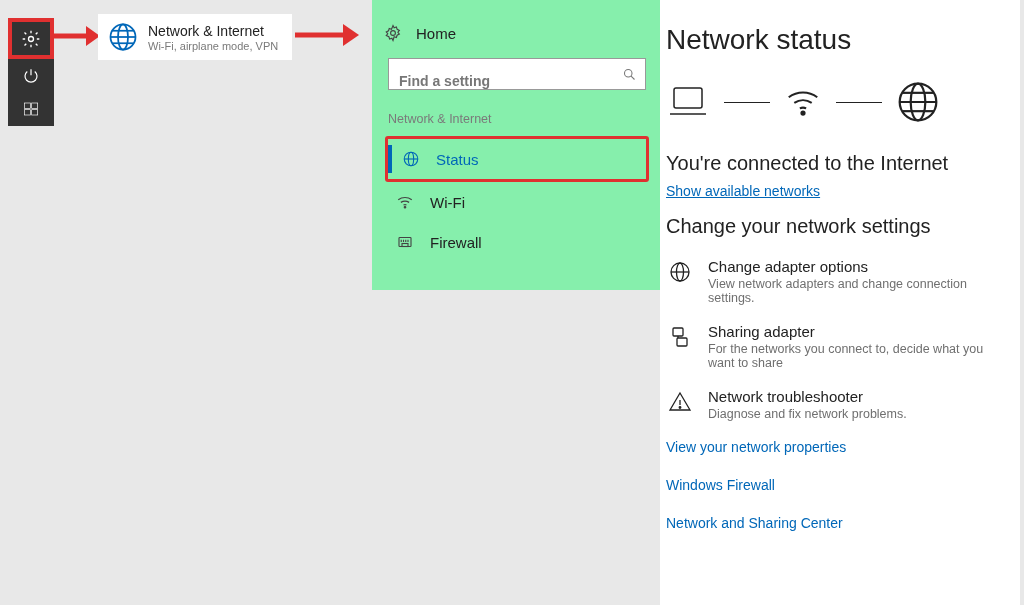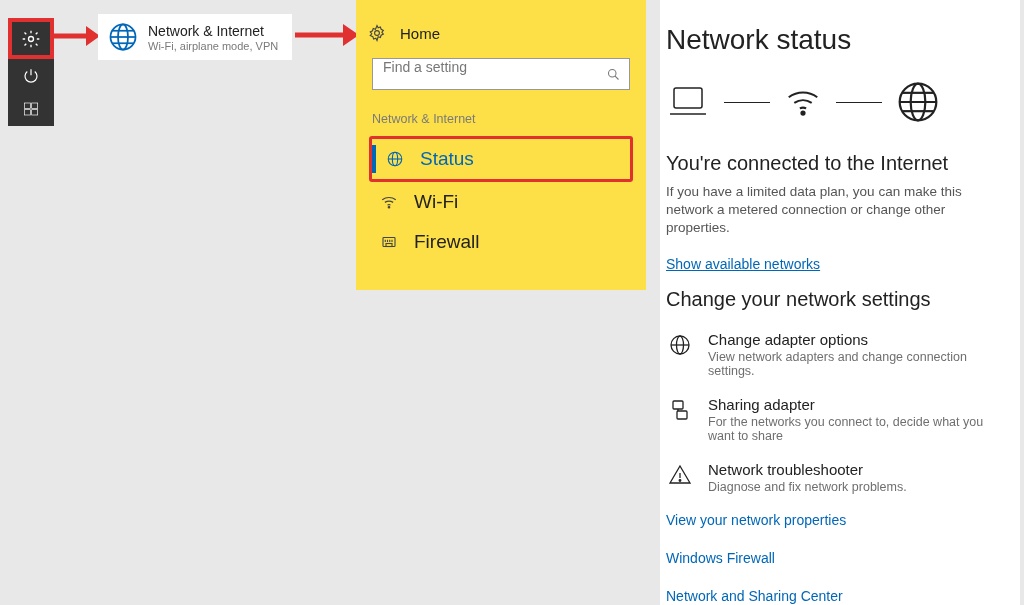--- a/index.html
+++ b/index.html
@@ -49,54 +49,55 @@
   .tile-title { font-size: 14px; color:#222; }
   .tile-sub { font-size: 11px; color:#7a7a7a; margin-top:1px; }
 
   
   .arrow1 { position:absolute; left:50px; top:24px; }
   .arrow2 { position:absolute; left:293px; top:22px; }
 
   
   .settings-col {
     position: absolute;
-    left: 356px; top: 0;
+    left: 372px; top: 0;
     width: 290px; height: 290px;
-    background: #fde047;
+    background: #86efac;
     padding: 20px 10px 10px 10px;
   }
   .home-row {
     display:flex; align-items:center; gap:14px;
     padding: 4px 2px 16px 2px;
   }
   .search-box {
     position:relative;
     border: 1px solid #999;
     height: 32px;
-    display:flex; align-items:flex-start;
+    display:flex; align-items:flex-end;
     padding: 0 16px 0 10px;
     color:#777;
     font-size: 14px;
     background:#fff;
     margin: 0 6px 22px 6px;
+    font-weight: bold;
   }
   .search-ico {
     position:absolute; right:8px; top:8px;
   }
   .section-label {
     font-size: 12.5px; color:#7a7a7a;
     margin: 0 6px 10px 6px;
   }
   .nav-item {
     display:flex; align-items:center; gap:16px;
     height: 40px;
     padding-left: 14px;
     cursor: pointer;
   }
-  .nav-item span.lbl { font-size: 19px; }
+  .nav-item span.lbl { font-size: 15px; }
   .nav-active .lbl { color:#0067b8; }
   .nav-active-bar {
     position: relative;
     border: 3px solid #e03030;
     border-radius: 3px;
     margin: 0 3px;
   }
   .nav-active-bar::before {
     content:""; position:absolute; left:0; top:6px; bottom:6px;
     width:4px; background:#0067b8;
@@ -249,21 +250,20 @@
     <svg width="44" height="44" viewBox="0 0 24 24" stroke="#222" fill="none" stroke-width="1.2">
         <circle cx="12" cy="12" r="10"></circle>
         <ellipse cx="12" cy="12" rx="4" ry="10"></ellipse>
         <line x1="2" y1="12" x2="22" y2="12"></line>
         <line x1="3.5" y1="7" x2="20.5" y2="7"></line>
         <line x1="3.5" y1="17" x2="20.5" y2="17"></line>
       </svg>
   </div>
 
   <h2 class="sub">You're connected to the Internet</h2>
-  <p class="body">If you have a limited data plan, you can make this network a metered connection or change other properties.</p>
 
   <a class="link link-tight">Show available networks</a>
 
   <h2 class="sub" style="margin-bottom:20px">Change your network settings</h2>
 
   <div class="setting-row">
     <div class="ico">
       <svg width="24" height="24" viewBox="0 0 24 24" stroke="#222" fill="none" stroke-width="1.3">
           <circle cx="12" cy="12" r="9"></circle>
           <ellipse cx="12" cy="12" rx="3.5" ry="9"></ellipse>

